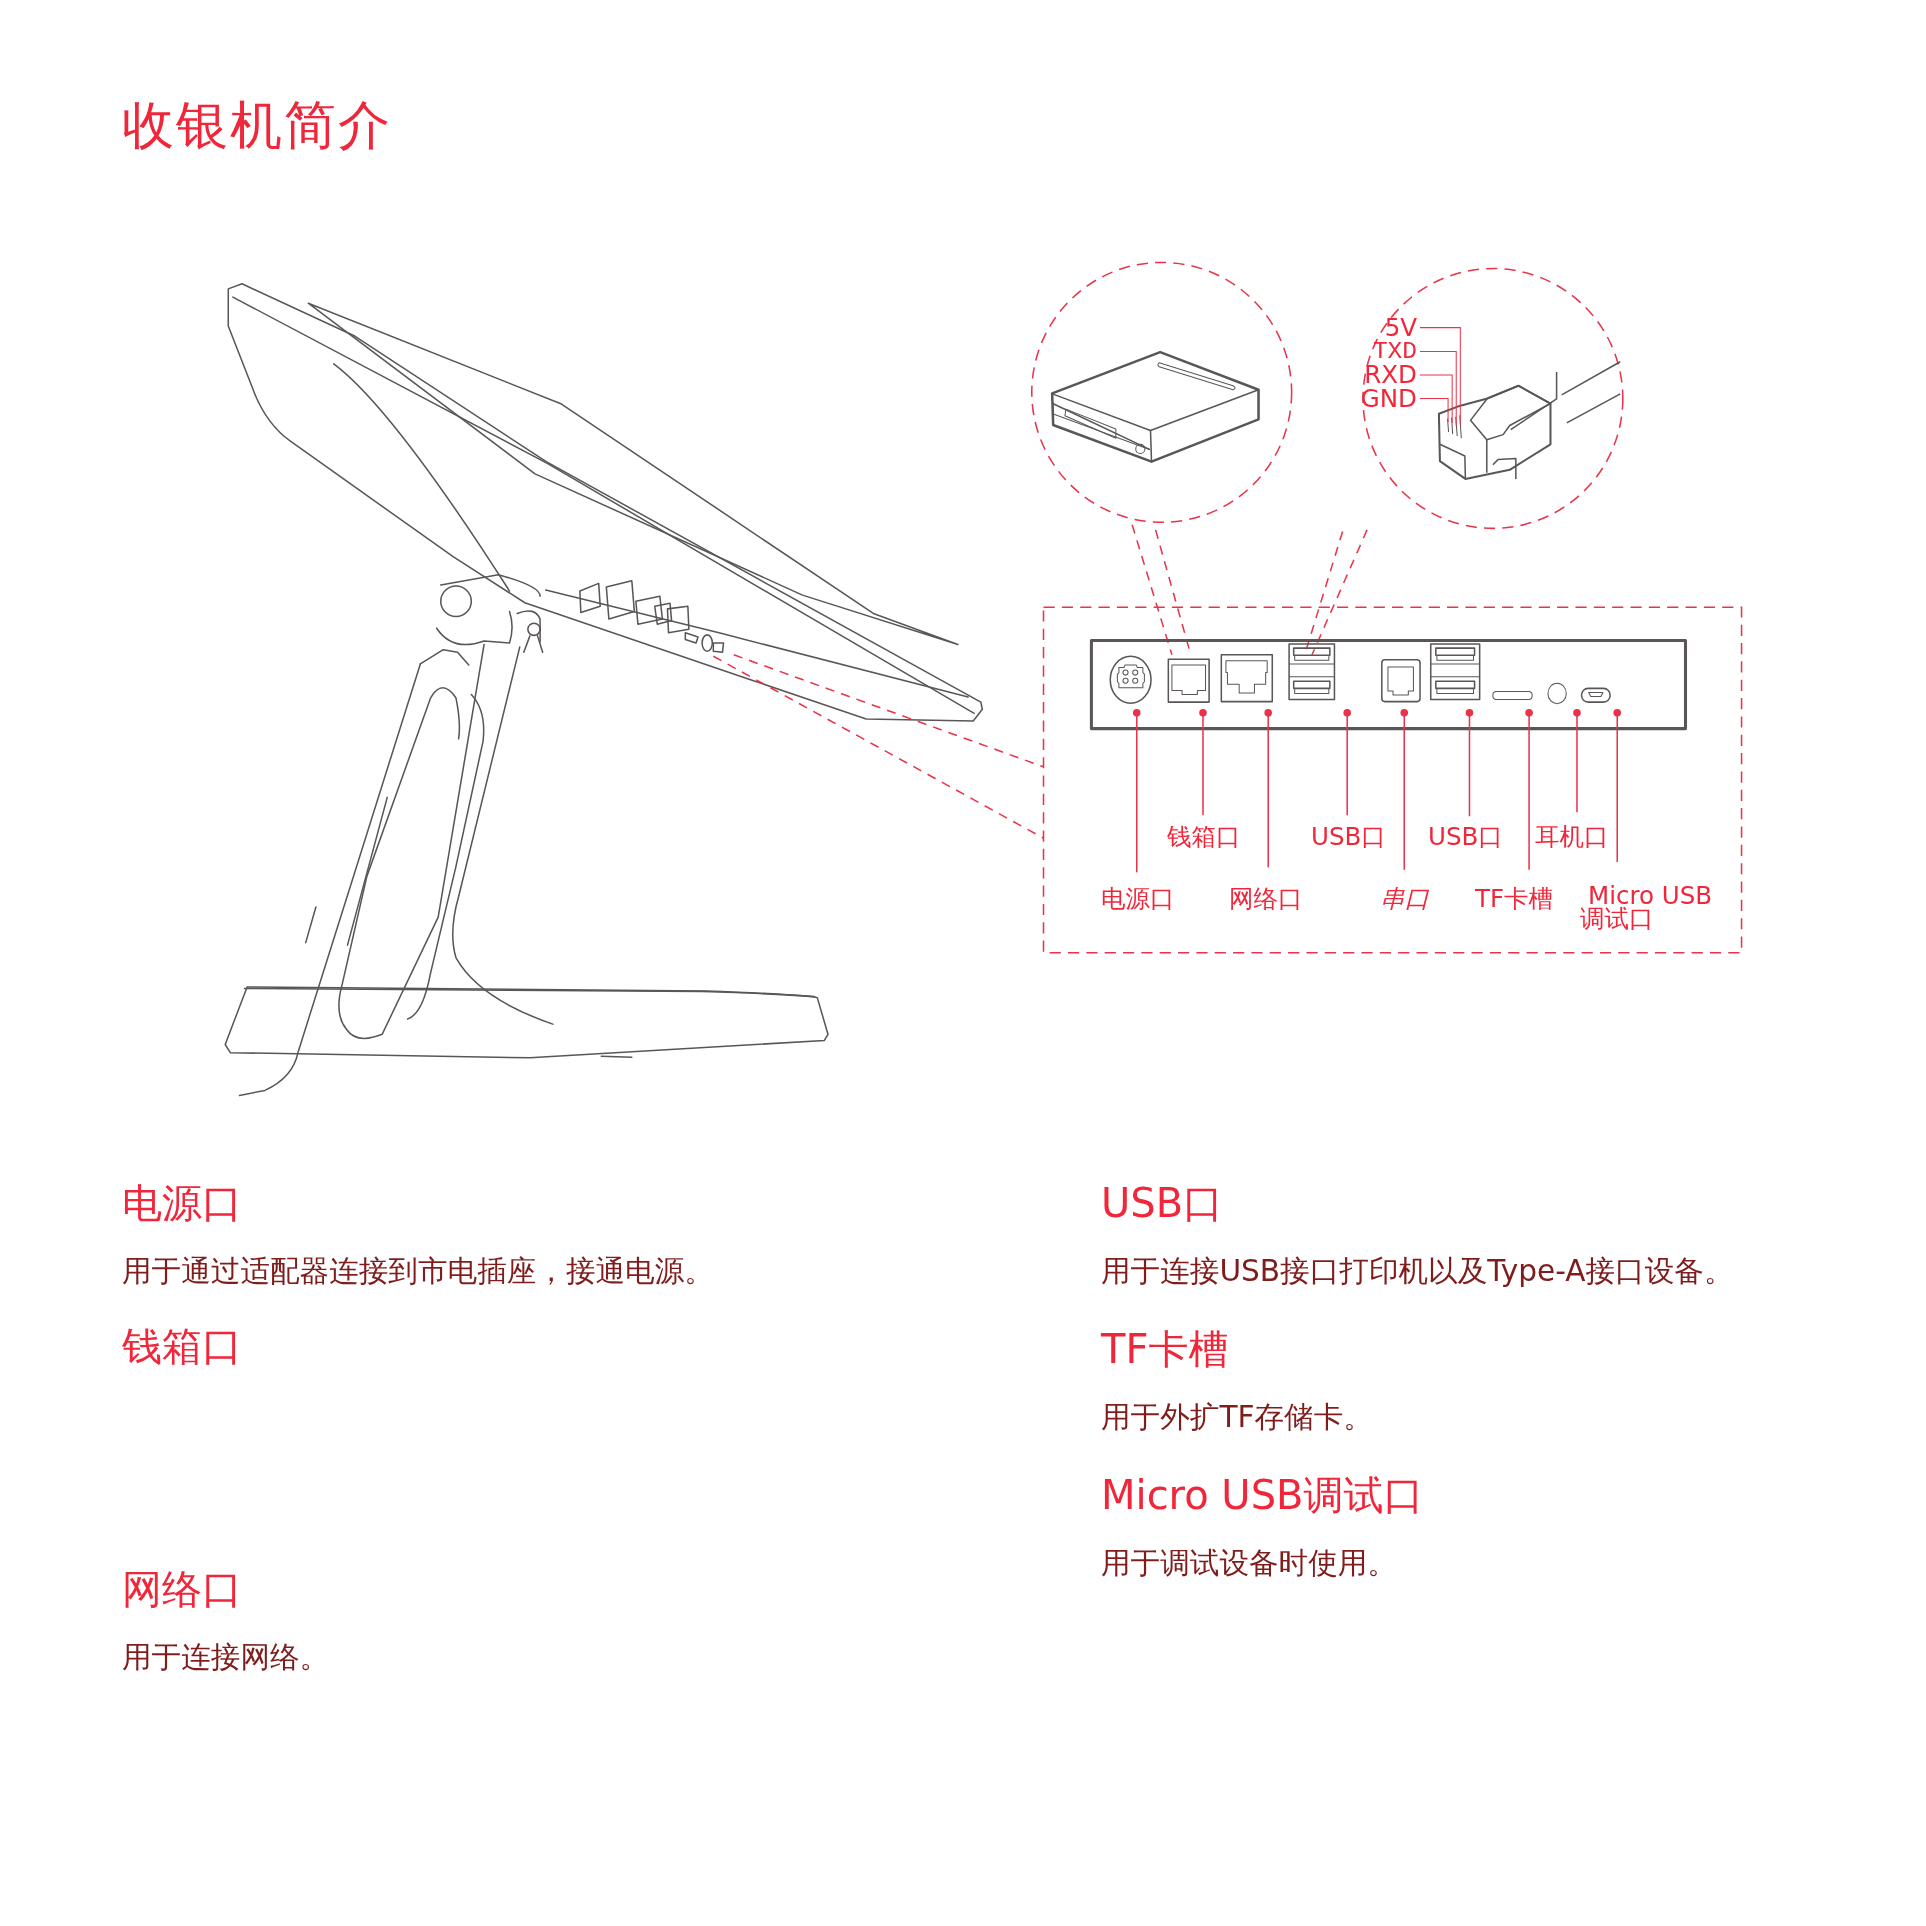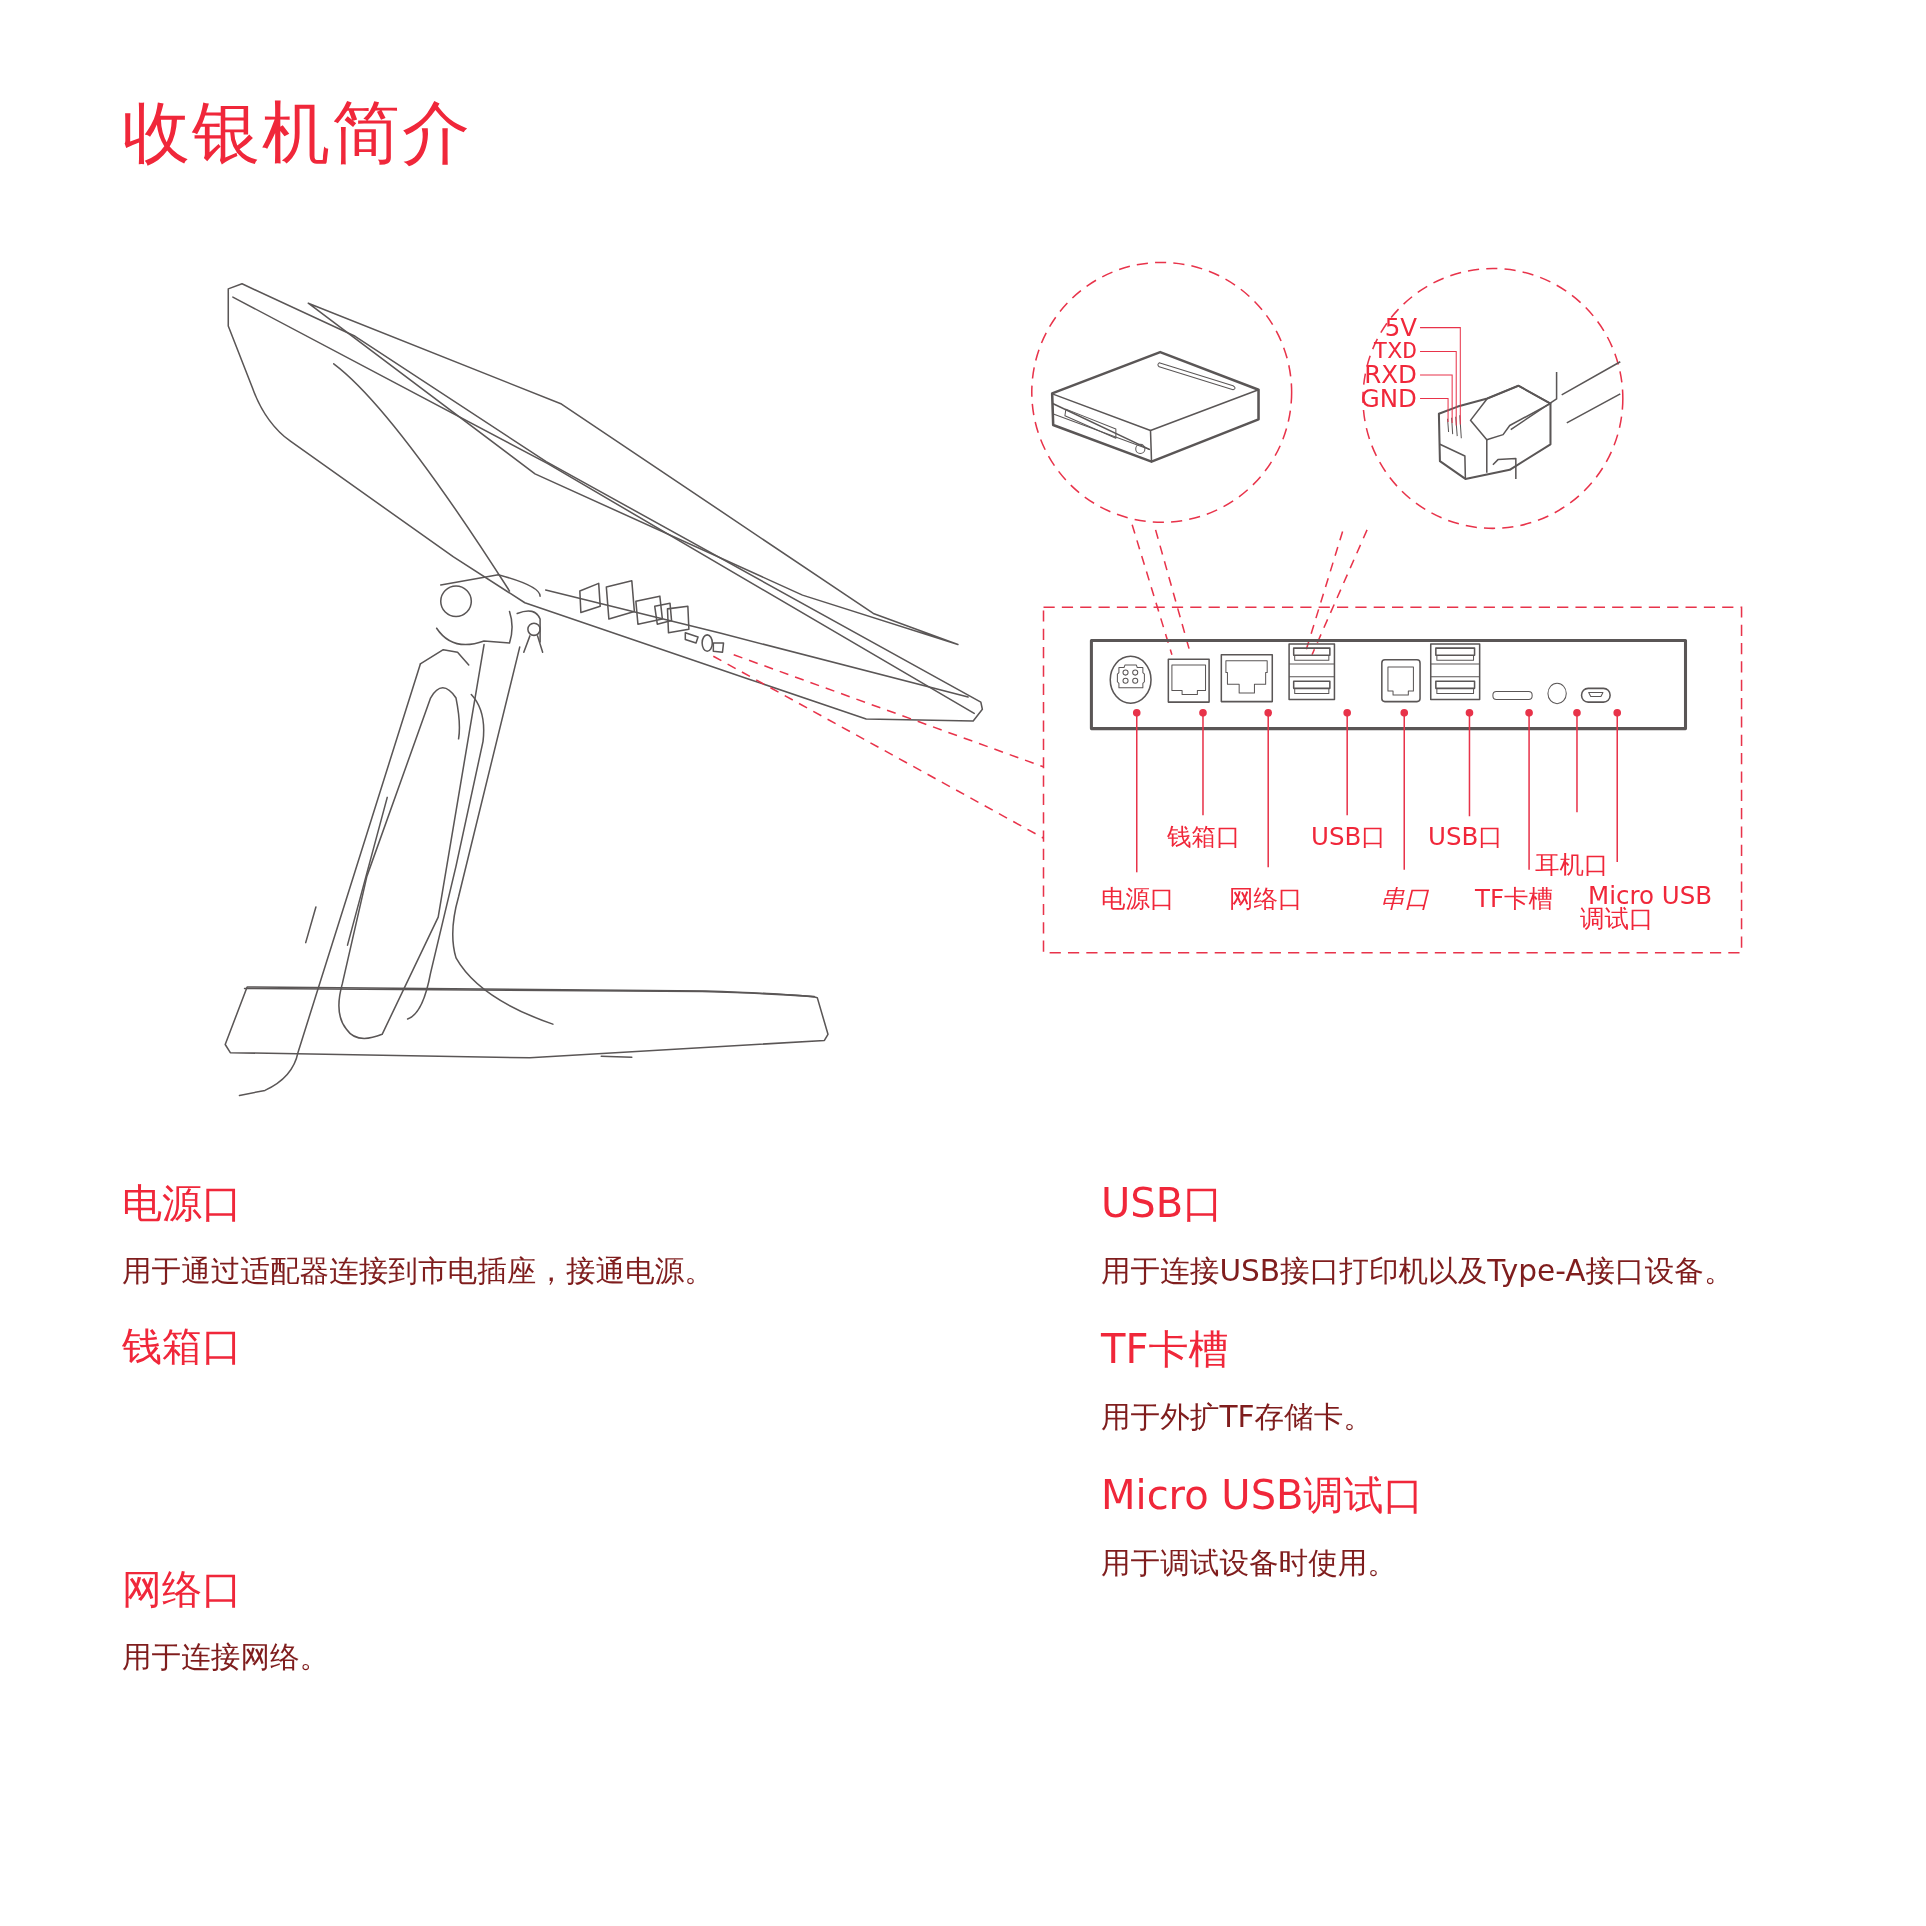--- a/index.html
+++ b/index.html
@@ -4,21 +4,21 @@
 <style>
   html, body { margin: 0; padding: 0; background: #ffffff; }
   body {
     width: 1926px; height: 1926px; position: relative; overflow: hidden;
     font-family: "DejaVu Sans", "Liberation Sans", sans-serif;
   }
   .red { color: #f0273a; }
   .abs { position: absolute; }
 
   #page-title {
-    left: 122px; top: 99px; font-size: 68px; line-height: 1; font-weight: 300;
+    left: 122px; top: 99px; font-size: 52px; line-height: 1; font-weight: 300;
     letter-spacing: 2px; white-space: nowrap; text-align: center;
   }
 
   svg.art { position: absolute; left: 0; top: 0; width: 1926px; height: 1926px; }
 
   .port-label {
     position: absolute; font-size: 24.5px; line-height: 1.05; white-space: nowrap;
     color: #f0273a; text-align: left;
   }
   .pin-label {
@@ -196,21 +196,21 @@
 </svg>
 
 <div class="pin-label" style="left:1325px; top:316px;">5V</div>
 <div class="pin-label" style="left:1325px; top:340px;font-family:Liberation Mono, monospace;">TXD</div>
 <div class="pin-label" style="left:1325px; top:363px;">RXD</div>
 <div class="pin-label" style="left:1325px; top:387px;">GND</div>
 
 <div class="port-label" style="left:1167px; top:824px;">钱箱口</div>
 <div class="port-label" style="left:1311px; top:824px;">USB口</div>
 <div class="port-label" style="left:1428px; top:824px;">USB口</div>
-<div class="port-label" style="left:1535px; top:852px;">耳机口</div>
+<div class="port-label" style="left:1535px; top:824px;">耳机口</div>
 
 <div class="port-label" style="left:1101px; top:886px;">电源口</div>
 <div class="port-label" style="left:1229px; top:886px;">网络口</div>
 <div class="port-label" style="left:1380px; top:886px;font-style:italic;">串口</div>
 <div class="port-label" style="left:1475px; top:886px;">TF卡槽</div>
 <div class="port-label" style="left:1580px; top:883px;margin-left:8px;">Micro USB</div>
 <div class="port-label" style="left:1580px; top:906px;">调试口</div>
 
 <div class="section" style="left:122px; top:1181px;">
   <h2>电源口</h2>

